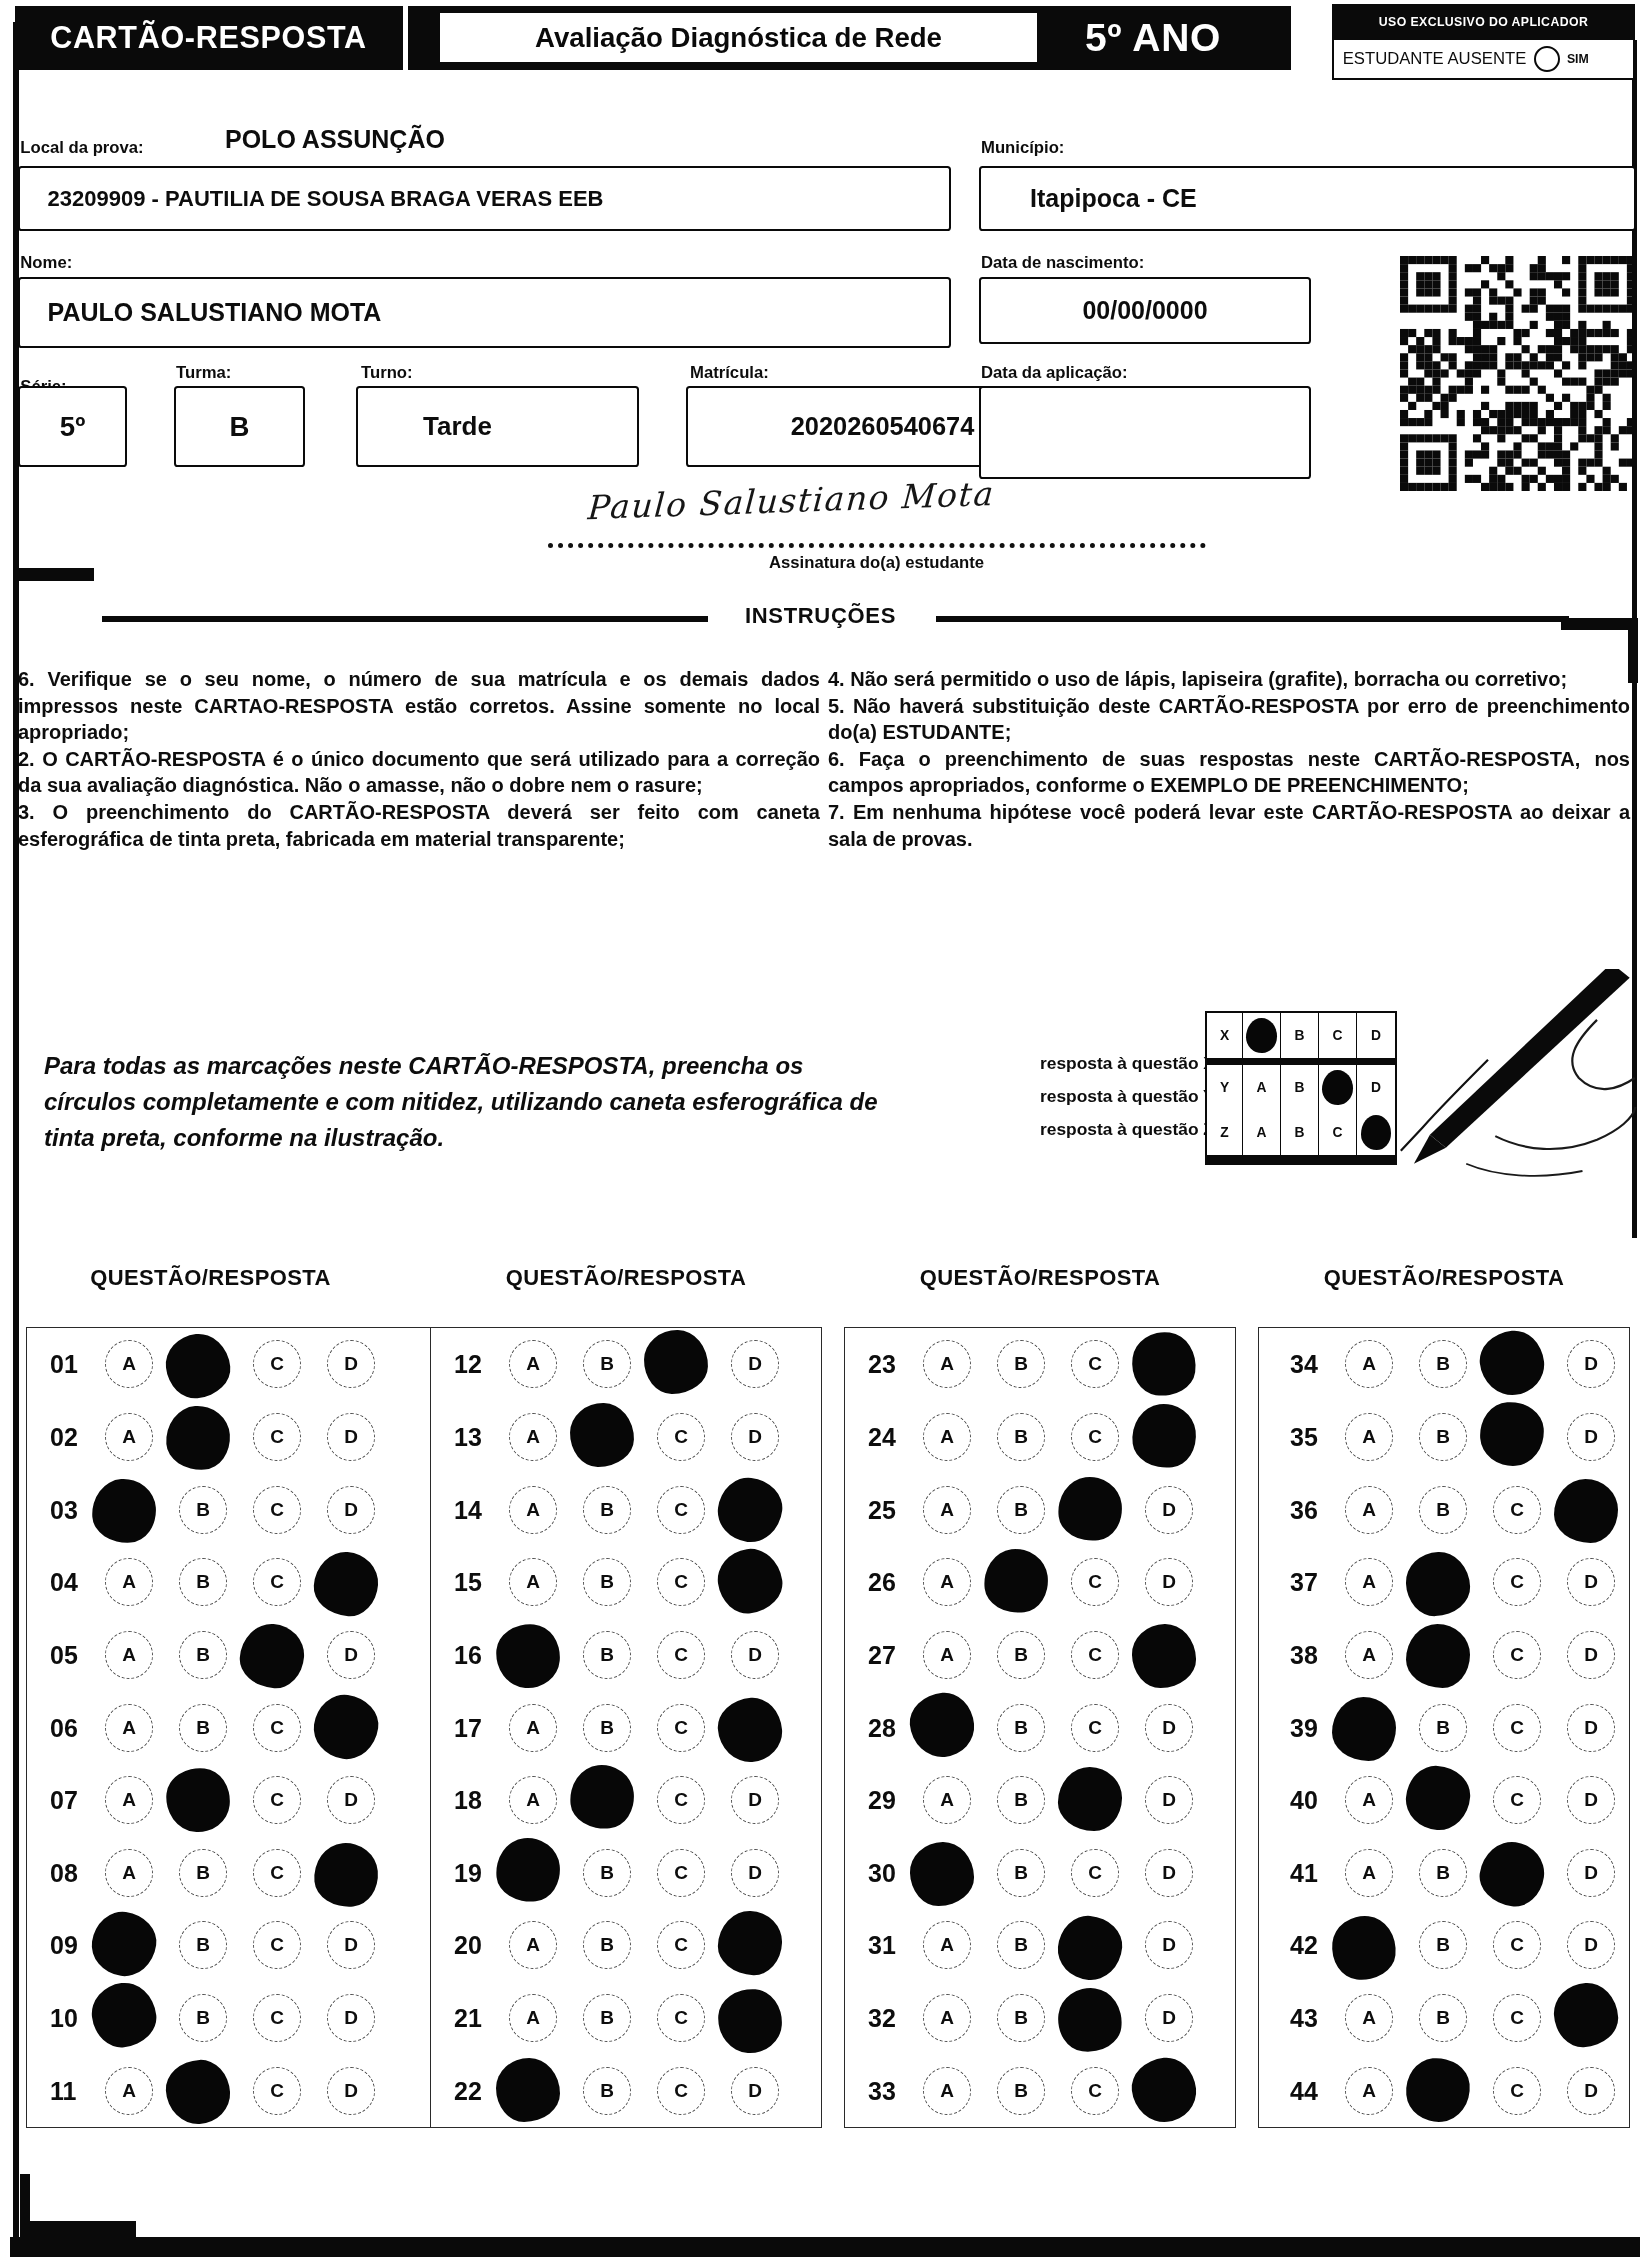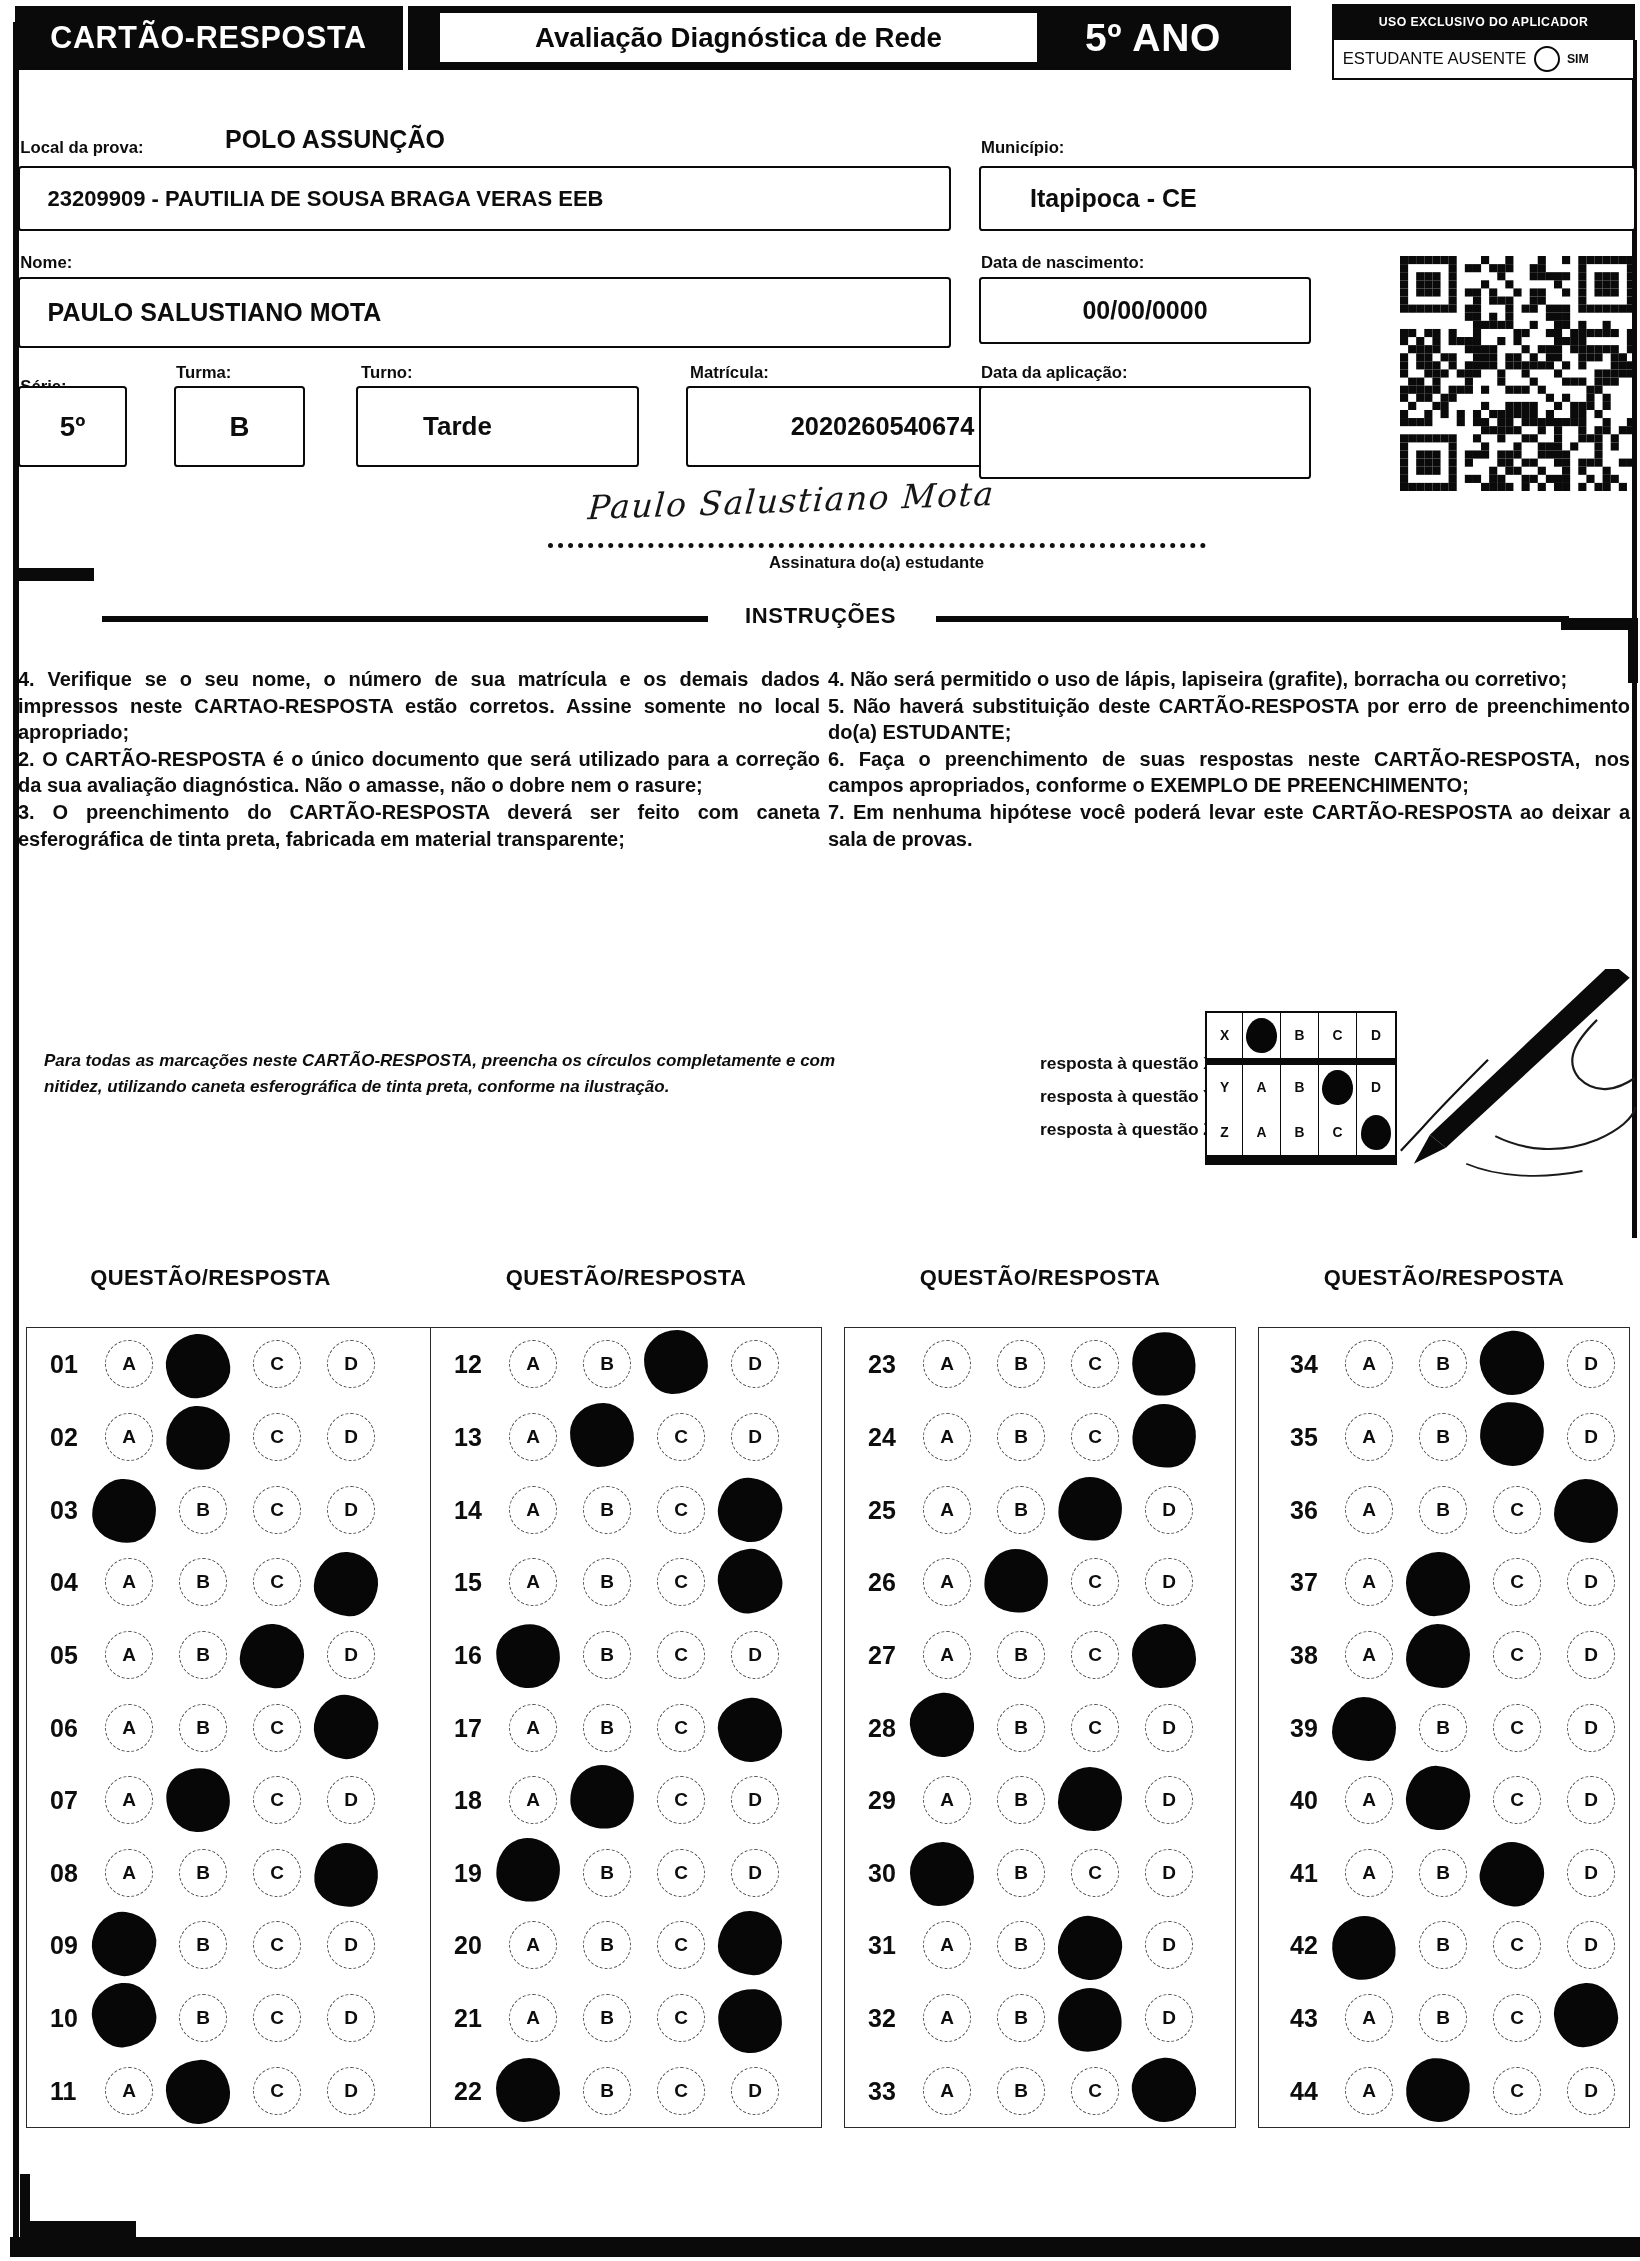--- a/index.html
+++ b/index.html
@@ -40,21 +40,21 @@
   .sig-line{left:548px;top:508px;width:658px;height:35px;border-bottom:5.1px dotted #111;}
   .sig-text{left:588px;top:481px;font-family:"DejaVu Serif",serif;font-style:italic;font-size:33px;
             color:#161616;transform:rotate(-2deg) skewX(-6deg);letter-spacing:1.5px;white-space:nowrap;}
   .sig-caption{left:695px;top:553px;width:363px;text-align:center;font-weight:bold;font-size:16.7px;}
   
   .instr-rule{top:616px;height:5.8px;background:#0a0a0a;}
   .instr-title{left:730px;top:603px;width:181px;text-align:center;font-weight:bold;font-size:22px;letter-spacing:0.7px;}
   .instr-col{top:666px;font-weight:bold;font-size:20px;line-height:1.33;text-align:justify;}
   .instr-col p{margin:0;}
   
-  .ex-note{left:44px;top:1048px;width:846px;font-weight:bold;font-style:italic;font-size:17px;line-height:1.5;}
+  .ex-note{left:44px;top:1048px;width:846px;font-weight:bold;font-style:italic;font-size:24px;line-height:1.5;}
   .ex-legend{left:1040px;top:1047px;font-weight:bold;font-size:17.4px;line-height:33px;white-space:nowrap;}
   .ex-grid{left:1205px;top:1011px;border:2.2px solid #0a0a0a;background:#fff;}
   .ex-row{display:flex;}
   .ex-cell{width:38px;height:45px;border-right:1.5px solid #0a0a0a;display:flex;align-items:center;
            justify-content:center;font-weight:bold;font-size:13.8px;position:relative;box-sizing:border-box;}
   .ex-cell:last-child{border-right:none;}
   .ex-label{width:36px;background:#fff;}
   .ex-bar{height:7.3px;background:#0a0a0a;}
   .ex-fill{width:30.5px;height:35px;background:#070707;border-radius:50% 50% 48% 52% / 55% 52% 48% 45%;}
   
@@ -575,21 +575,21 @@
 
   <div class="abs sig-line"></div>
   <div class="abs sig-text">Paulo Salustiano Mota</div>
   <div class="abs sig-caption">Assinatura do(a) estudante</div>
 
   <div class="abs instr-rule" style="left:102px;width:606px;"></div>
   <div class="abs instr-title">INSTRUÇÕES</div>
   <div class="abs instr-rule" style="left:936px;width:633px;"></div>
 
   <div class="abs instr-col" style="left:18px;width:802px;">
-    <p>4. Verifique se o seu nome, o número de sua matrícula e os demais dados impressos neste CARTAO-RESPOSTA estão corretos. Assine somente no local apropriado;</p>
+    <p>6. Verifique se o seu nome, o número de sua matrícula e os demais dados impressos neste CARTAO-RESPOSTA estão corretos. Assine somente no local apropriado;</p>
     <p>2. O CARTÃO-RESPOSTA é o único documento que será utilizado para a correção da sua avaliação diagnóstica. Não o amasse, não o dobre nem o rasure;</p>
     <p>3. O preenchimento do CARTÃO-RESPOSTA deverá ser feito com caneta esferográfica de tinta preta, fabricada em material transparente;</p>
   </div>
   <div class="abs instr-col" style="left:828px;width:802px;">
     <p>4. Não será permitido o uso de lápis, lapiseira (grafite), borracha ou corretivo;</p>
     <p>5. Não haverá substituição deste CARTÃO-RESPOSTA por erro de preenchimento do(a) ESTUDANTE;</p>
     <p>6. Faça o preenchimento de suas respostas neste CARTÃO-RESPOSTA, nos campos apropriados, conforme o EXEMPLO DE PREENCHIMENTO;</p>
     <p>7. Em nenhuma hipótese você poderá levar este CARTÃO-RESPOSTA ao deixar a sala de provas.</p>
   </div>
 

